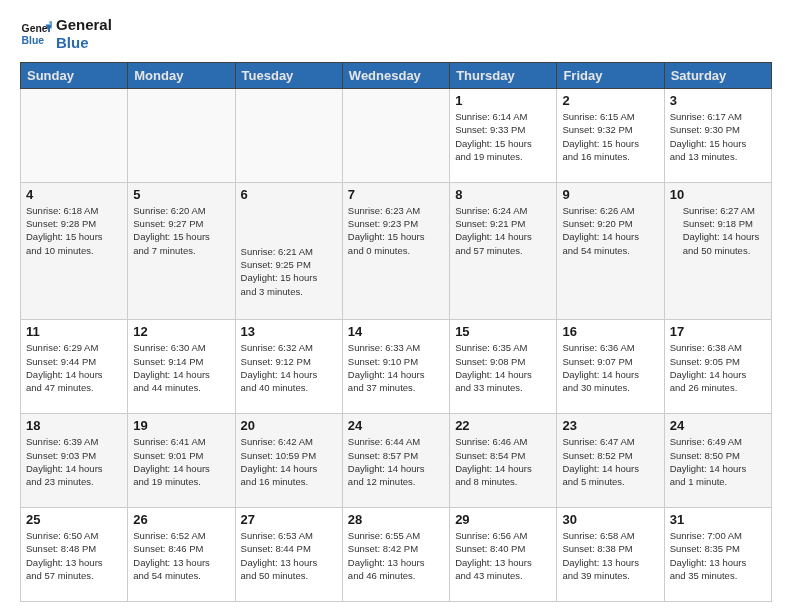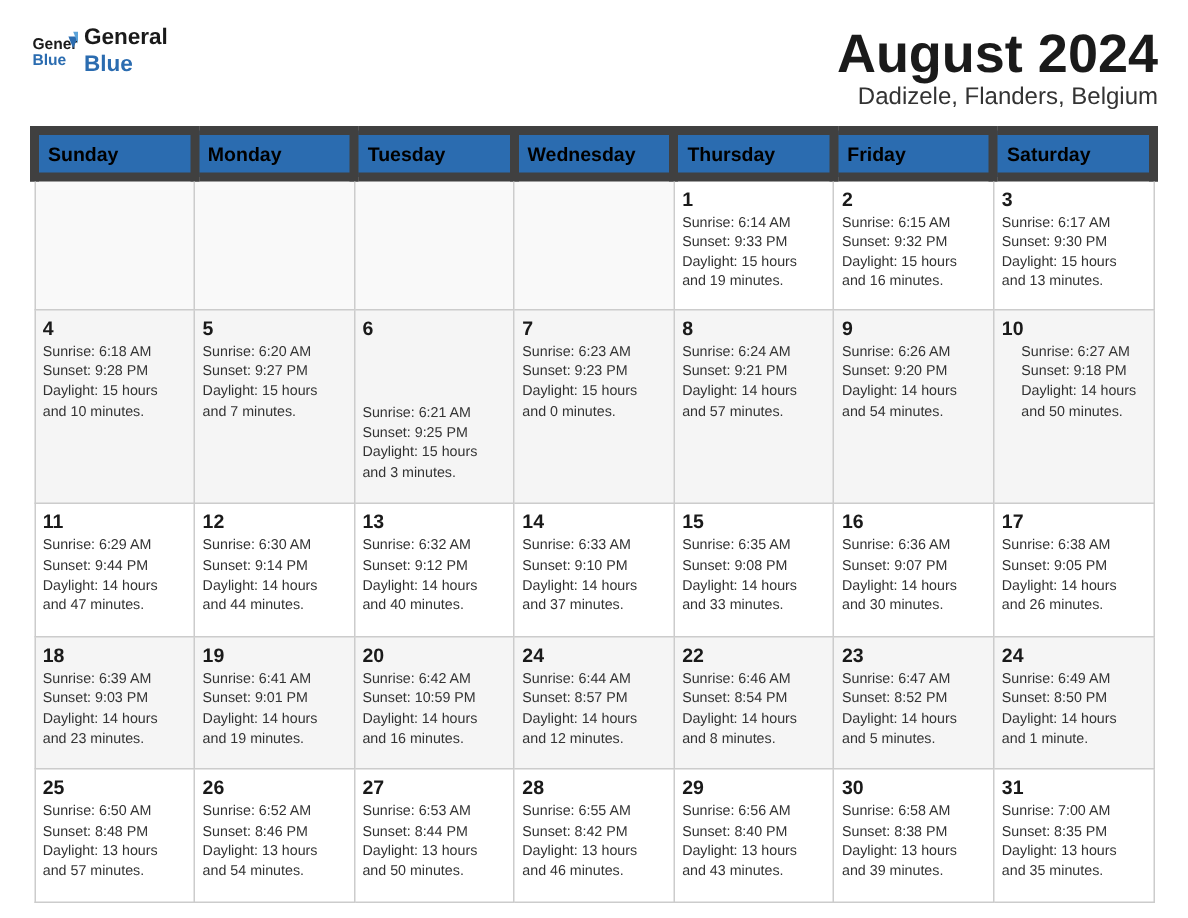--- a/index.html
+++ b/index.html
@@ -47,26 +47,26 @@
     }
     .calendar {
       flex: 1;
       border: 1px solid #ccc;
       border-collapse: collapse;
       width: 100%;
       table-layout: fixed;
     }
     .calendar thead tr th {
       background: #2b6cb0;
-      color: #000000;
+      color: #e5e5e5;
       text-align: left;
       padding: 5px 6px;
       font-size: 13px;
       font-weight: bold;
-      border: 6px solid #404040;
+      border: 1px solid #404040;
     }
     .calendar tbody tr td {
       vertical-align: top;
       padding: 4px 5px;
       border: 1px solid #ccc;
       font-size: 10px;
       color: #333;
       background: #fff;
       height: 82px;
     }
@@ -105,24 +105,20 @@
         <text x="2" y="18" font-size="13" font-weight="bold" fill="#1a1a1a">General</text>
         <text x="2" y="32" font-size="13" font-weight="bold" fill="#2b6cb0">Blue</text>
         <polygon points="32,8 40,8 36,18" fill="#2b6cb0"></polygon>
         <polygon points="36,4 44,4 40,14" fill="#5ba3d9"></polygon>
       </svg>
       <div style="display:flex;flex-direction:column;line-height:1.2;">
         <span style="font-size:15px;font-weight:bold;color:#1a1a1a;">General</span>
         <span style="font-size:15px;font-weight:bold;color:#2b6cb0;">Blue</span>
       </div>
     </div>
-    <div class="title-block">
-      <div class="main-title">August 2024</div>
-      <div class="subtitle">Dadizele, Flanders, Belgium</div>
-    </div>
   </div>
 
   <table class="calendar">
     <thead>
       <tr>
       <th>Sunday</th>
           <th>Monday</th>
           <th>Tuesday</th>
           <th>Wednesday</th>
           <th>Thursday</th>

